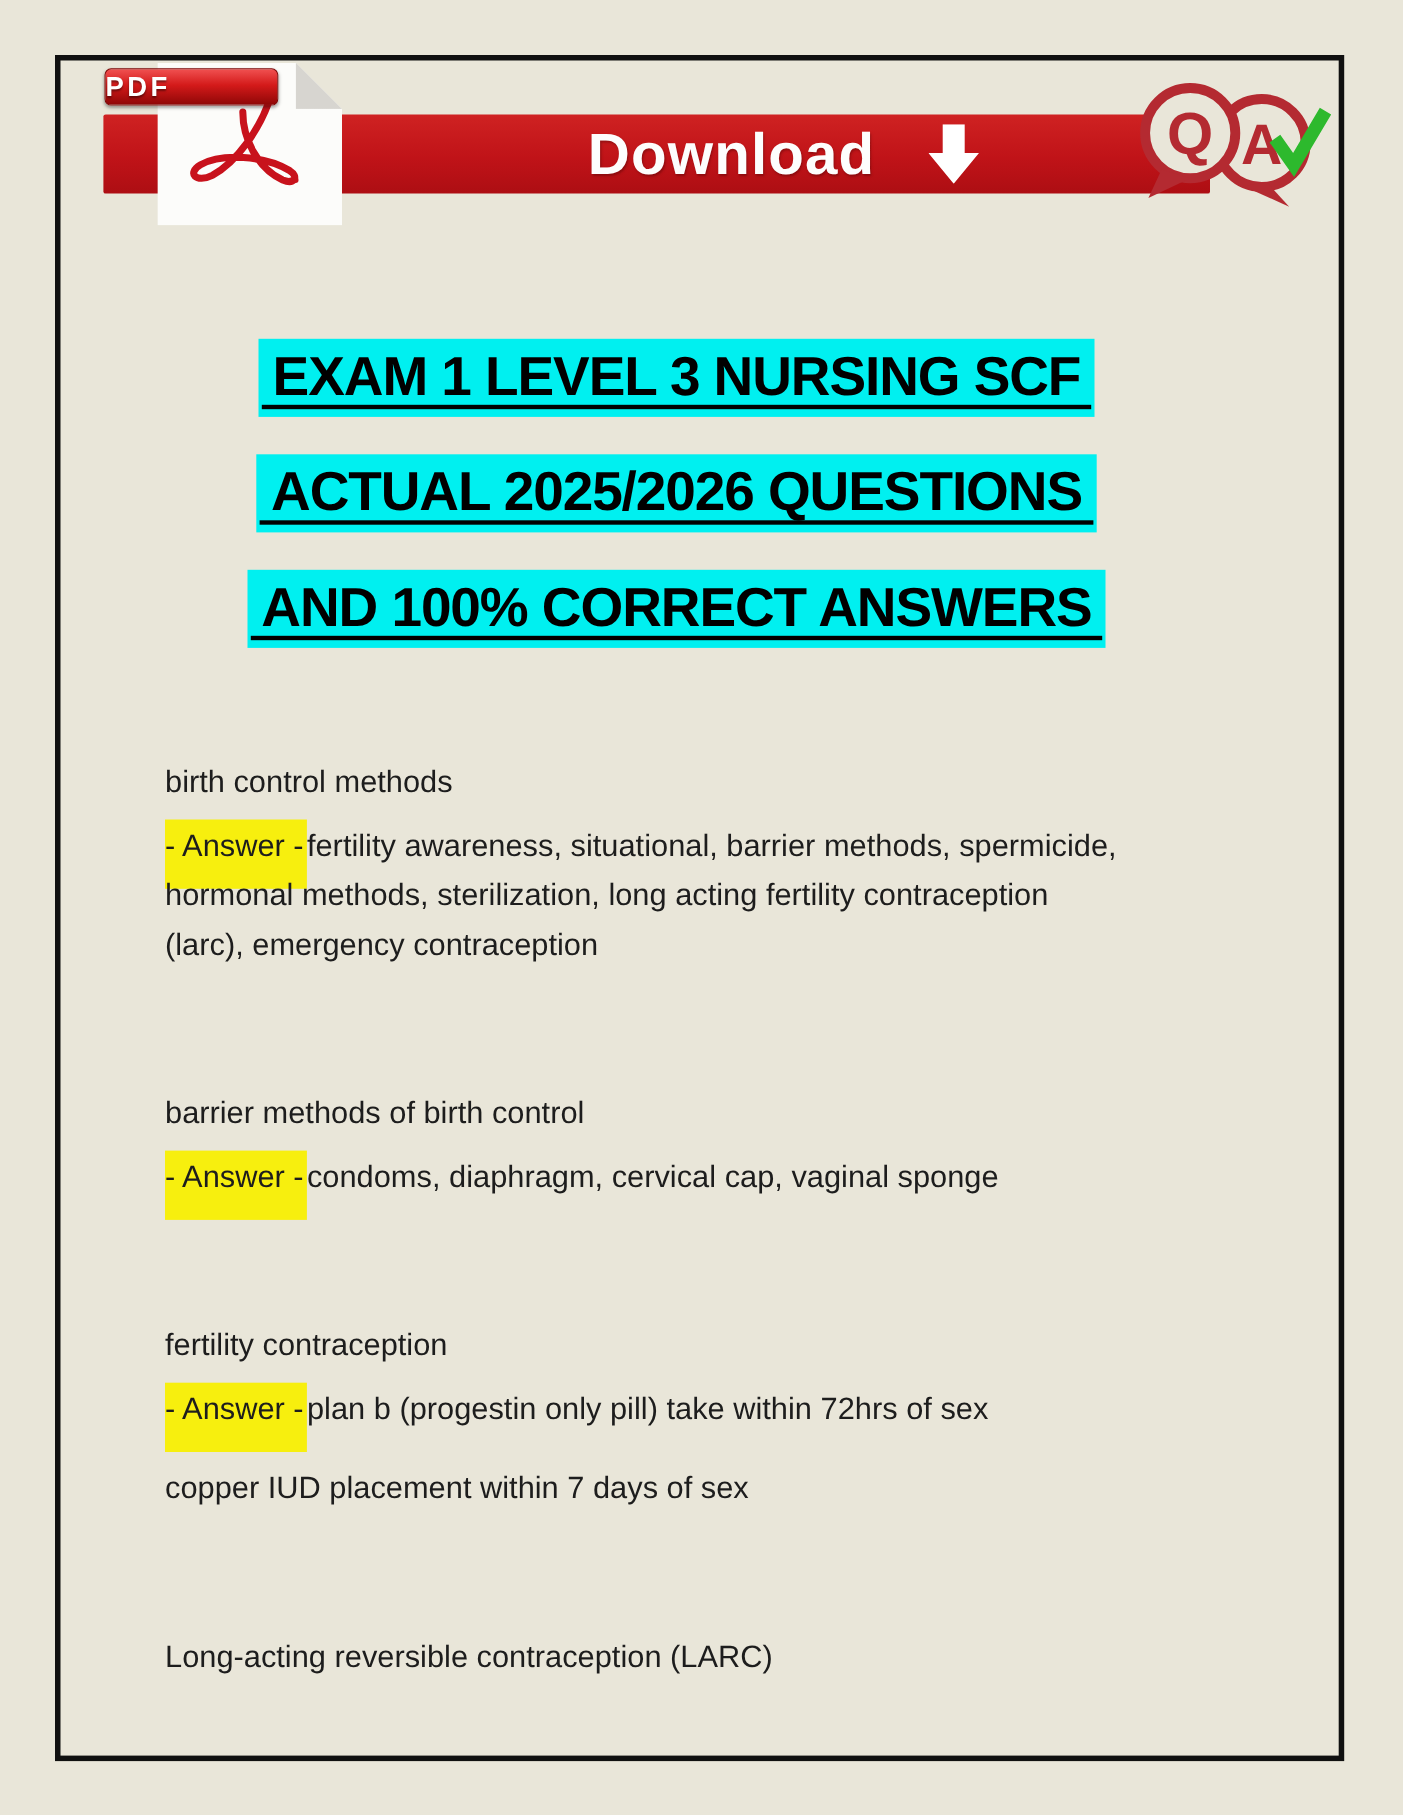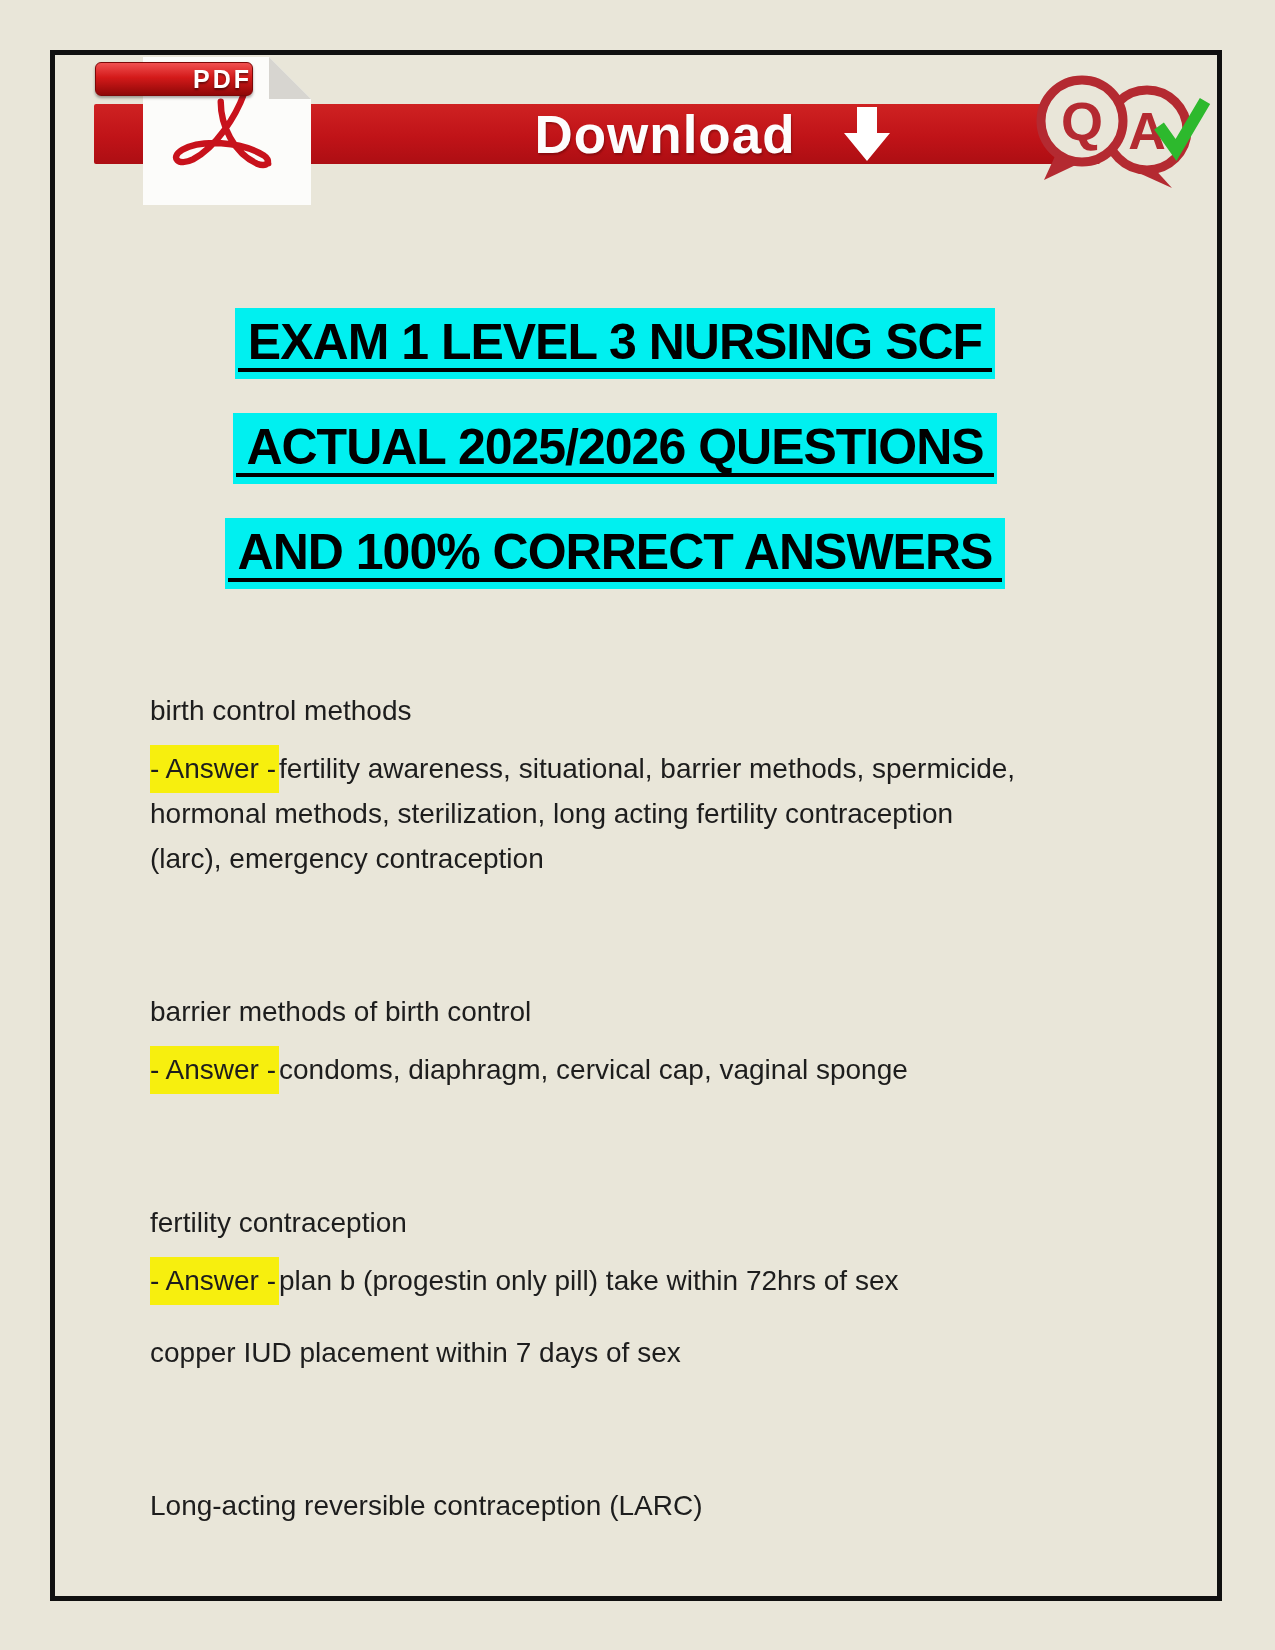--- a/index.html
+++ b/index.html
@@ -8,21 +8,21 @@
     background:#e9e6d9;
     font-family:"Liberation Sans", sans-serif;
   }
   
   .frame{
     position:absolute;left:50px;top:50px;width:1172px;height:1551px;
     box-sizing:border-box;border:5px solid #101010;
   }
   
   .banner{
-    position:absolute;left:94px;top:104px;width:776px;height:60px;
+    position:absolute;left:94px;top:104px;width:776px;height:72px;
     background:linear-gradient(180deg,#cf2222 0%,#c01318 55%,#ad0e13 100%);
     border-radius:2px;display:flex;align-items:center;justify-content:center;
     padding-left:230px;box-sizing:content-box;gap:48px;z-index:1;cursor:pointer;
   }
   .banner .dl-text{
     color:#fdfdfd;font-size:53px;font-weight:bold;letter-spacing:1px;
     text-shadow:1px 2px 2px rgba(60,0,0,.35);
   }
   .dl-arrow{display:block;}
   
@@ -33,21 +33,21 @@
   }
   .pdf-fold{
     position:absolute;right:0;top:0;width:42px;height:42px;
     background:linear-gradient(to top right,#d7d5d0 50%,transparent 50.5%);
   }
   .ribbon{position:absolute;left:16px;top:32px;}
   .pdf-badge{
     position:absolute;left:95px;top:62px;width:158px;height:34px;z-index:3;
     background:linear-gradient(180deg,#f05050 0%,#d41a1a 45%,#8f0707 100%);
     border:1px solid #7c0808;border-radius:6px;box-sizing:border-box;
-    display:flex;align-items:center;justify-content:flex-end;
+    display:flex;align-items:center;justify-content:flex-start;
     box-shadow:0 2px 3px rgba(0,0,0,.35);
   }
   .pdf-badge span{
     color:#fff;font-weight:bold;font-size:25px;letter-spacing:3px;
     text-shadow:0 2px 2px rgba(0,0,0,.45);
   }
   
   .qa-logo{position:absolute;left:1032px;top:74px;z-index:2;}
   
   .title-block{
@@ -68,21 +68,21 @@
     position:absolute;left:150px;top:688px;width:1010px;
     font-size:28px;line-height:45px;color:#1d1d1d;
   }
   .qa-block div{white-space:nowrap;}
   .q-item{margin-top:108px;}
   .q-item:first-child{margin-top:0;}
   .answer-first{margin-top:13px;}
   .extra-line{margin-top:27px;}
   .ans-hl{
     background:#f7ef0e;
-    padding:8px 3px 9px 0;
+    padding:8px 3px 24px 0;
   }
 </style>
 </head>
 <body>
 
 <div class="frame"></div>
 
 <div class="banner">
   <span class="dl-text">Download</span>
   <svg class="dl-arrow" width="46" height="54" viewBox="0 0 46 54">

